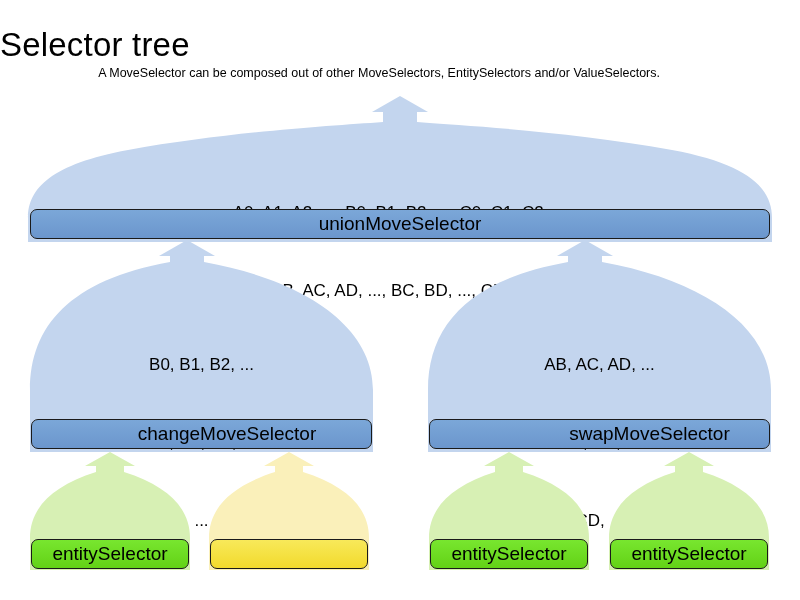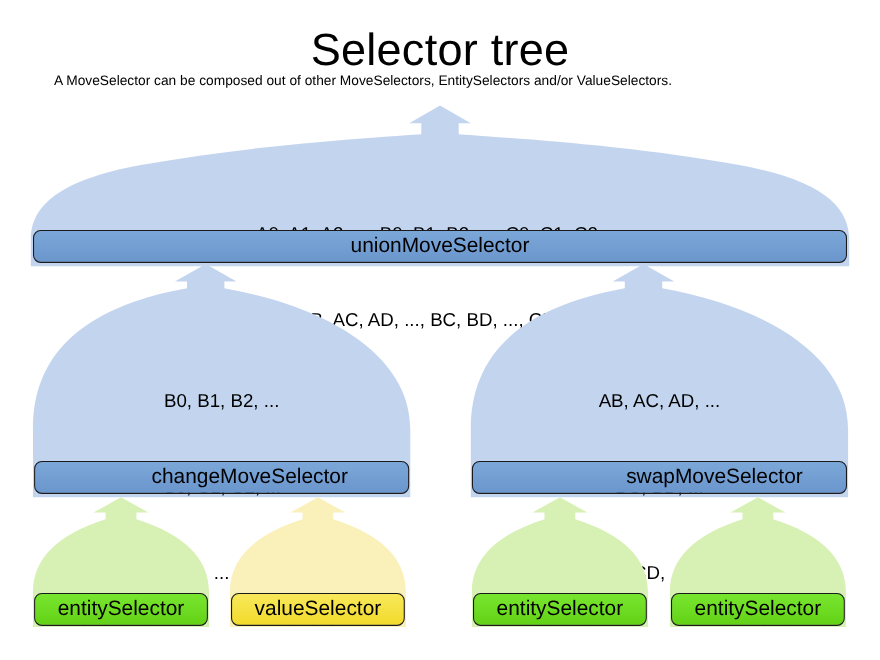--- a/index.html
+++ b/index.html
@@ -19,33 +19,32 @@
   #diagram-root {
     position: absolute;
     inset: 0;
   }
 
   .title {
     position: absolute;
     left: 0;
     top: 26px;
     width: 800px;
-    text-align: center;
-    font-size: 41px;
+    font-size: 33px;
     font-weight: normal;
     line-height: 38px;
     letter-spacing: 0.2px;
   }
 
   .subtitle {
     position: absolute;
     left: 0;
     top: 66px;
     width: 660px;
-    text-align: center;
+    text-align: right;
     font-size: 12.5px;
     line-height: 15px;
   }
 
   
   .node {
     position: absolute;
   }
   .node svg {
     position: absolute;
@@ -231,21 +230,20 @@
                L 94 14
                L 94 20
                C 138 34 160 56 160 86
                L 160 118 Z" fill="#faf0ba" stroke="none"></path>
     </svg>
     <div class="node-lines">
       <span class="line">0, 1, 2, ...</span>
     </div>
   </div>
   <div class="bar yellow" id="bar-value-1"></div>
-  <div class="node-label" style="top:539px;left:210px;width:158px;">valueSelector</div>
 
   <div class="node leaf" id="node-entity-2">
     <svg width="160" height="118" viewBox="0 0 160 118">
       <path d="M 0 118
                L 0 86
                C 0 56 22 34 66 20
                L 66 14
                L 55 14
                L 80 0
                L 105 14

